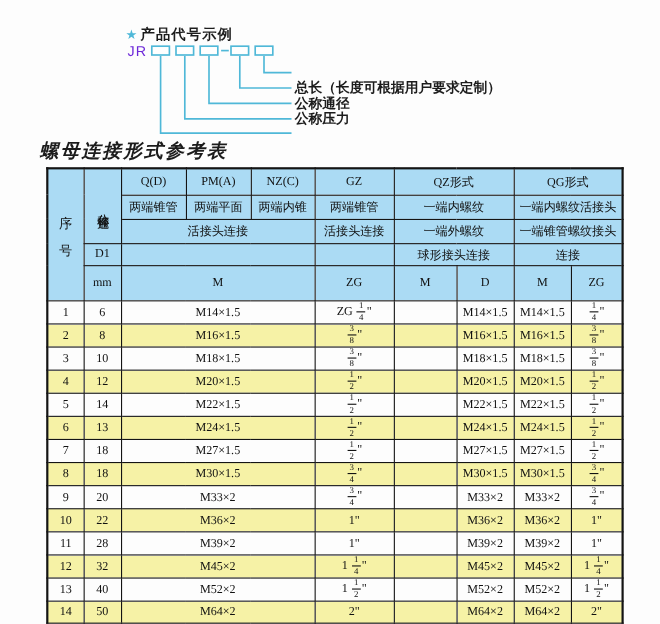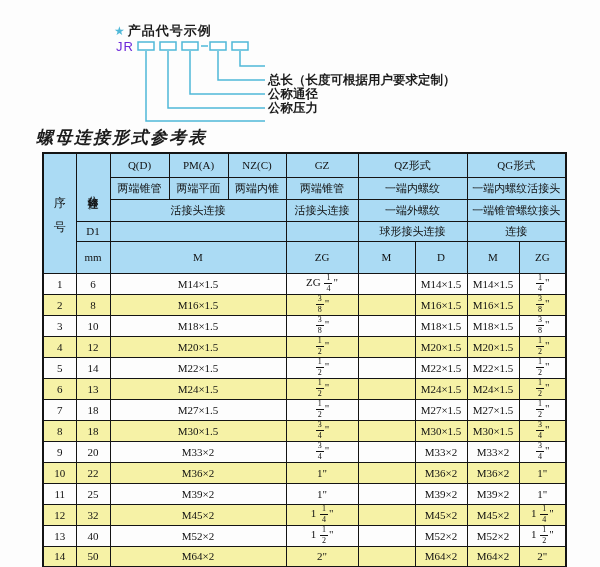--- a/index.html
+++ b/index.html
@@ -264,21 +264,21 @@
         <td>22</td>
         <td colspan="3">M36×2</td>
         <td>1"</td>
         <td></td>
         <td>M36×2</td>
         <td>M36×2</td>
         <td>1"</td>
       </tr>
       <tr>
         <td>11</td>
-        <td>25</td>
+        <td>28</td>
         <td colspan="3">M39×2</td>
         <td>1"</td>
         <td></td>
         <td>M39×2</td>
         <td>M39×2</td>
         <td>1"</td>
       </tr>
       <tr class="alt">
         <td>12</td>
         <td>32</td>

